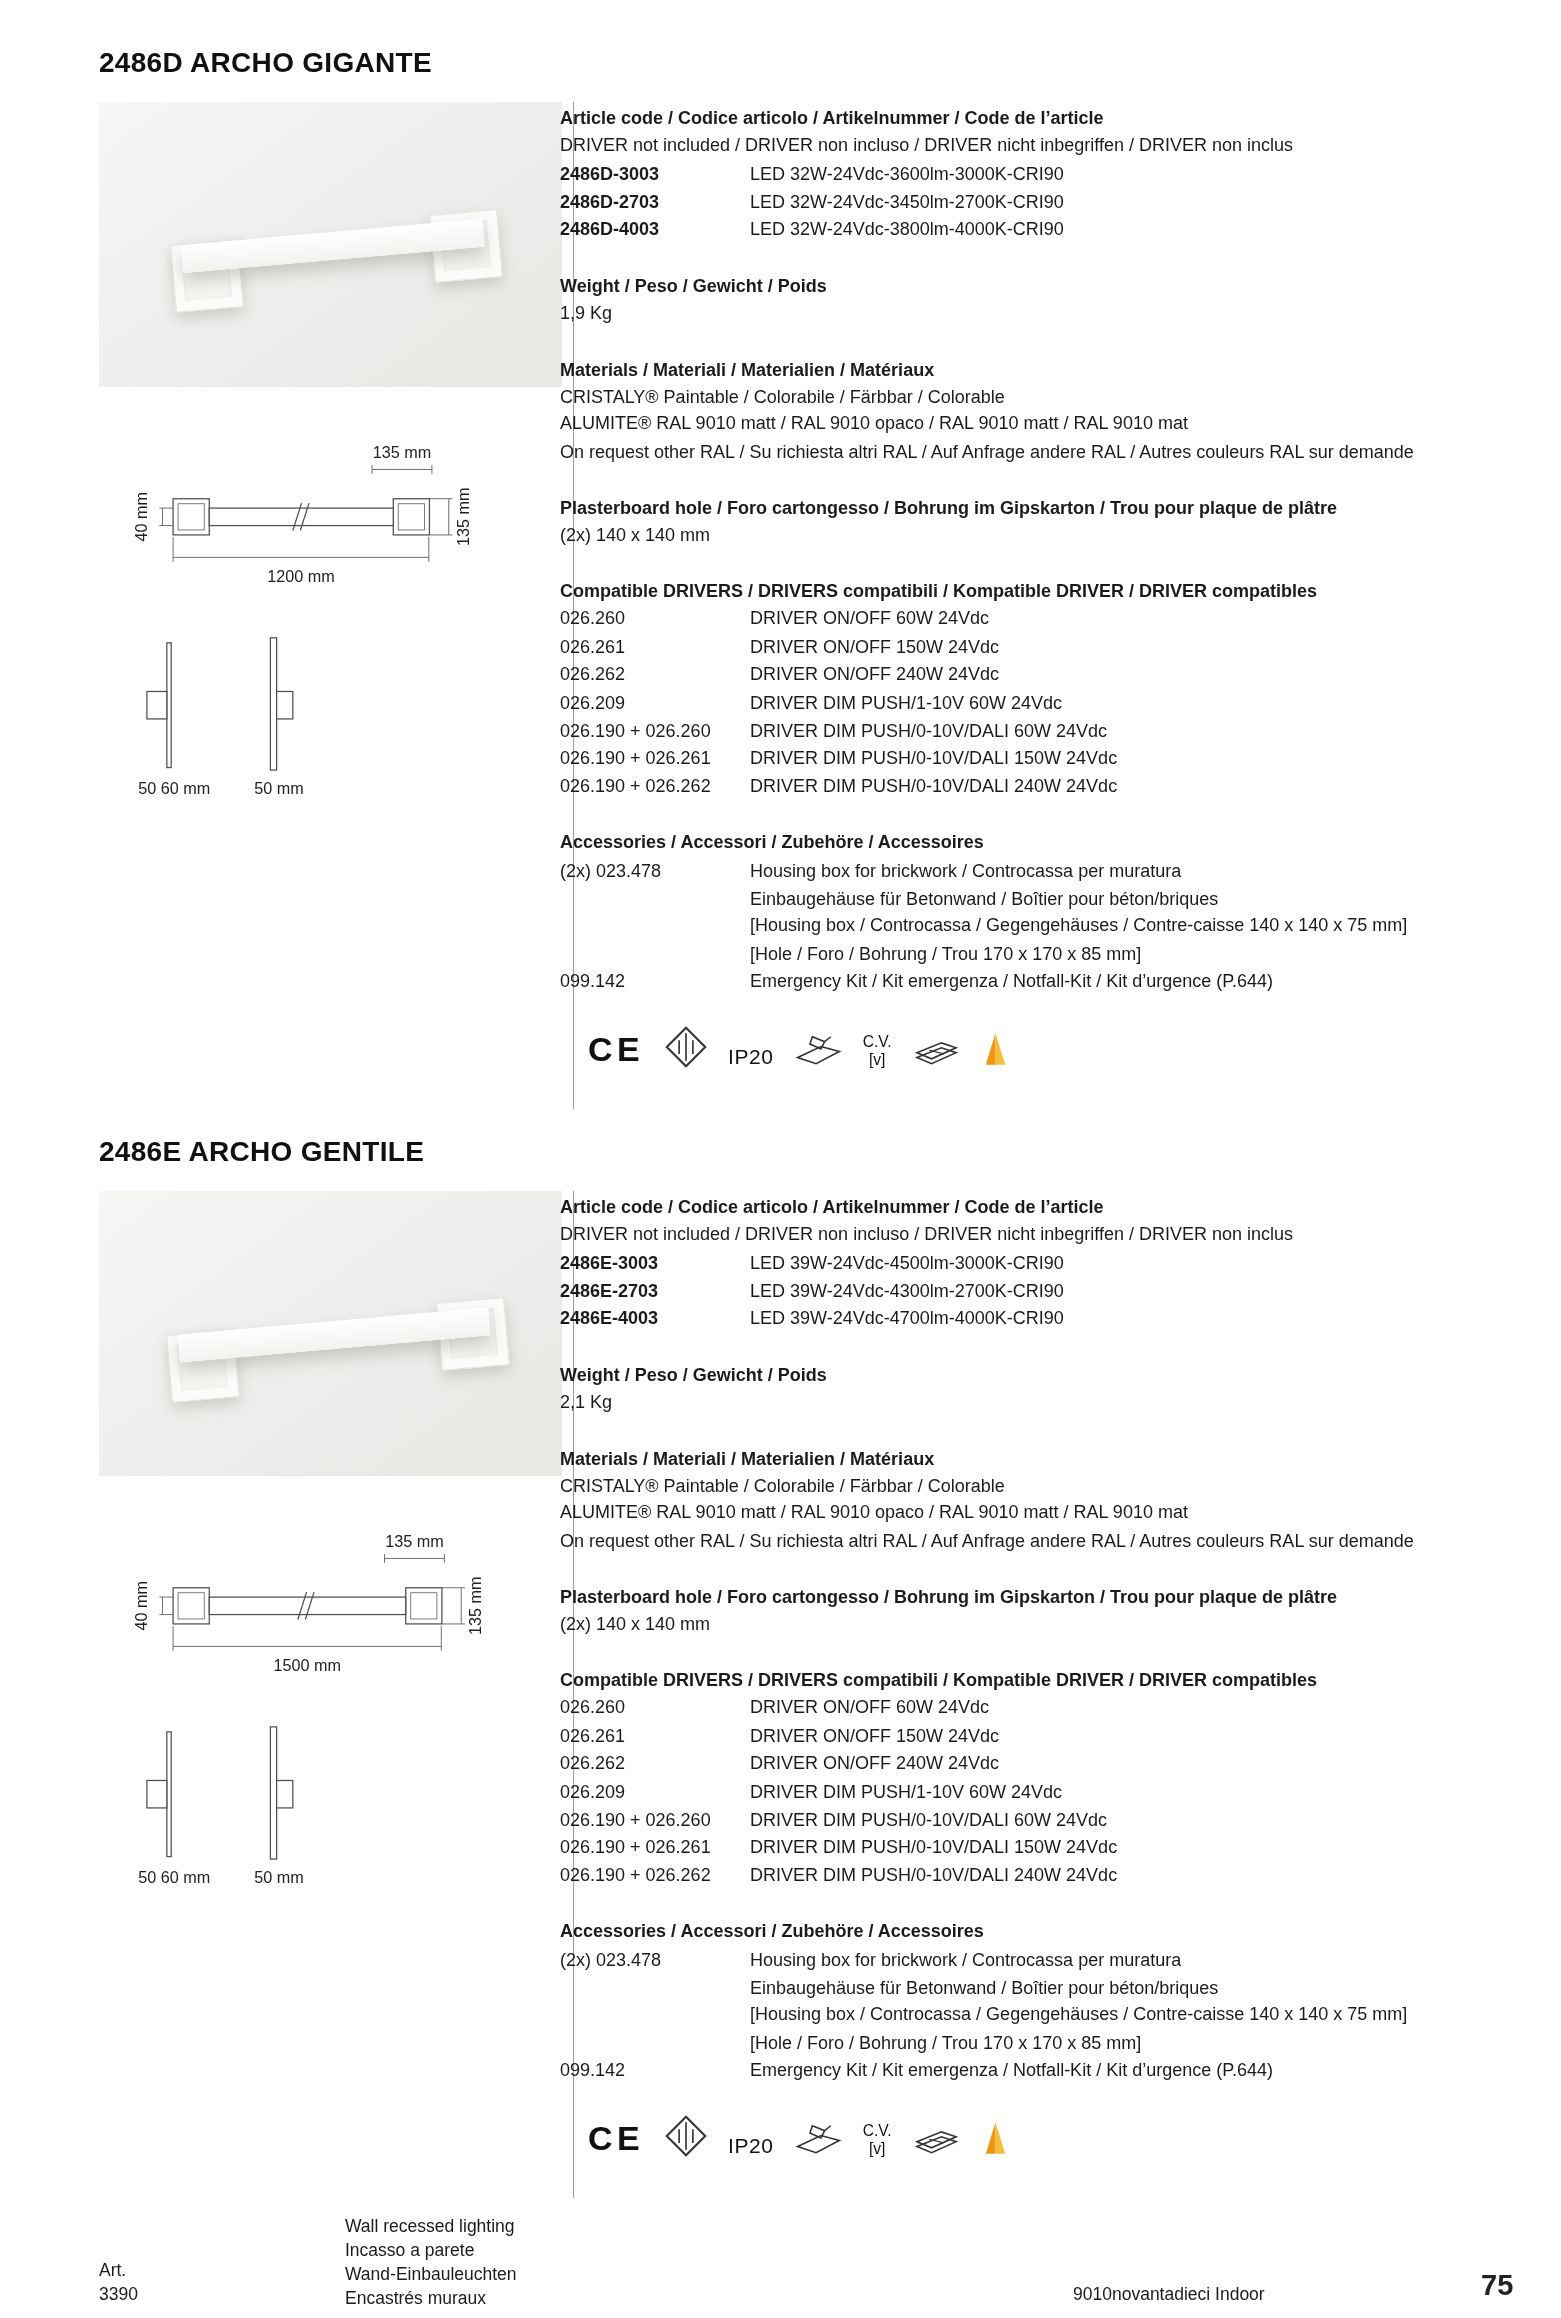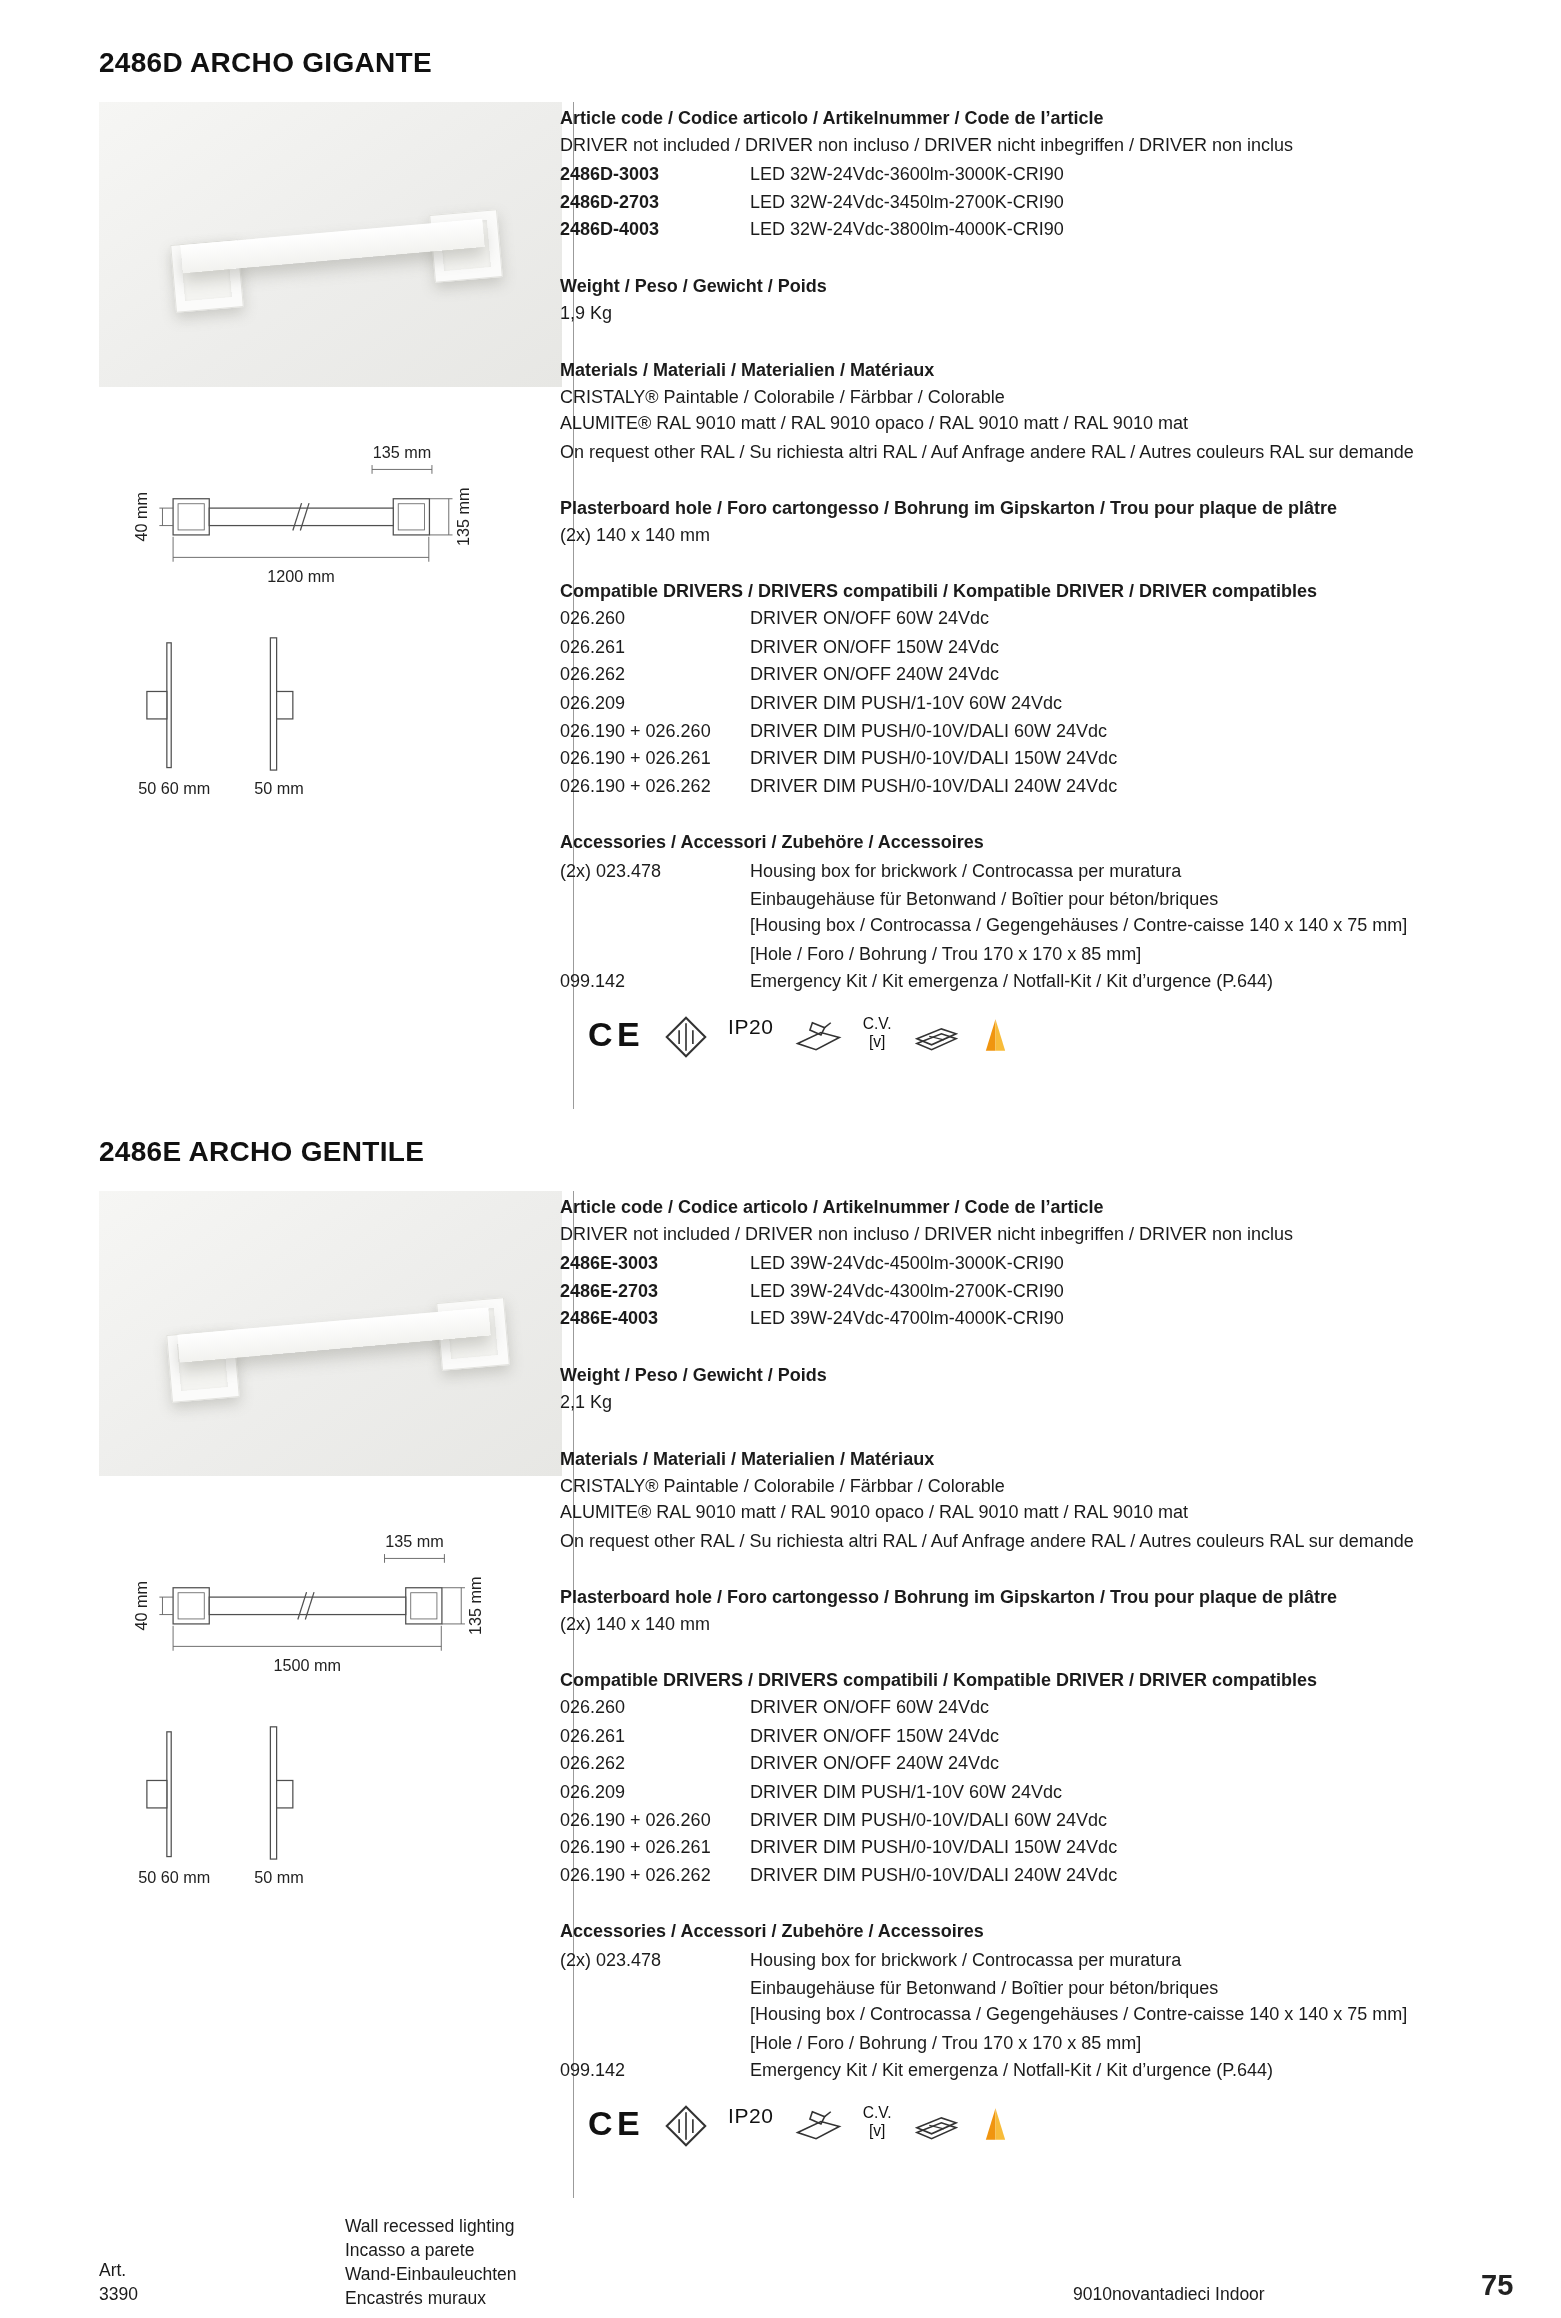--- a/index.html
+++ b/index.html
@@ -22,21 +22,21 @@
   .line{position:absolute;left:560px;font-size:18px;white-space:nowrap;color:#1b1b1b;}
   .bold{font-weight:bold;}
   .row{display:flex;align-items:center;}
   .c1{flex:none;width:190px;}
   .drawing{position:absolute;left:99px;top:437px;}
   .st{fill:#ffffff;stroke:#4f4f4f;stroke-width:2;}
   .thin{stroke-width:1.4;fill:none;stroke:#6a6a6a;}
   .ln{stroke:#4f4f4f;stroke-width:2;fill:none;}
   .dim{stroke:#666;stroke-width:1.5;fill:none;}
   .dtx{font-size:26px;fill:#222;}
-  .icons{position:absolute;left:588px;top:1015px;display:flex;align-items:flex-start;
+  .icons{position:absolute;left:588px;top:1015px;display:flex;align-items:flex-end;
          gap:20px;height:54px;}
   .ce{font-size:34px;font-weight:bold;letter-spacing:4.4px;color:#111;}
   .ip{font-size:21px;color:#111;letter-spacing:0.6px;}
   .cv{font-size:15.6px;text-align:center;line-height:18px;color:#111;}
   .icon-svg{display:block;}
   .footer-small{position:absolute;font-size:17.5px;color:#1b1b1b;white-space:nowrap;}
   .footer-lines{position:absolute;font-size:17.5px;line-height:24px;color:#1b1b1b;white-space:nowrap;}
   .pagenum{position:absolute;left:1481px;top:2269px;font-size:29px;font-weight:bold;color:#222;}
 </style>
 </head>

